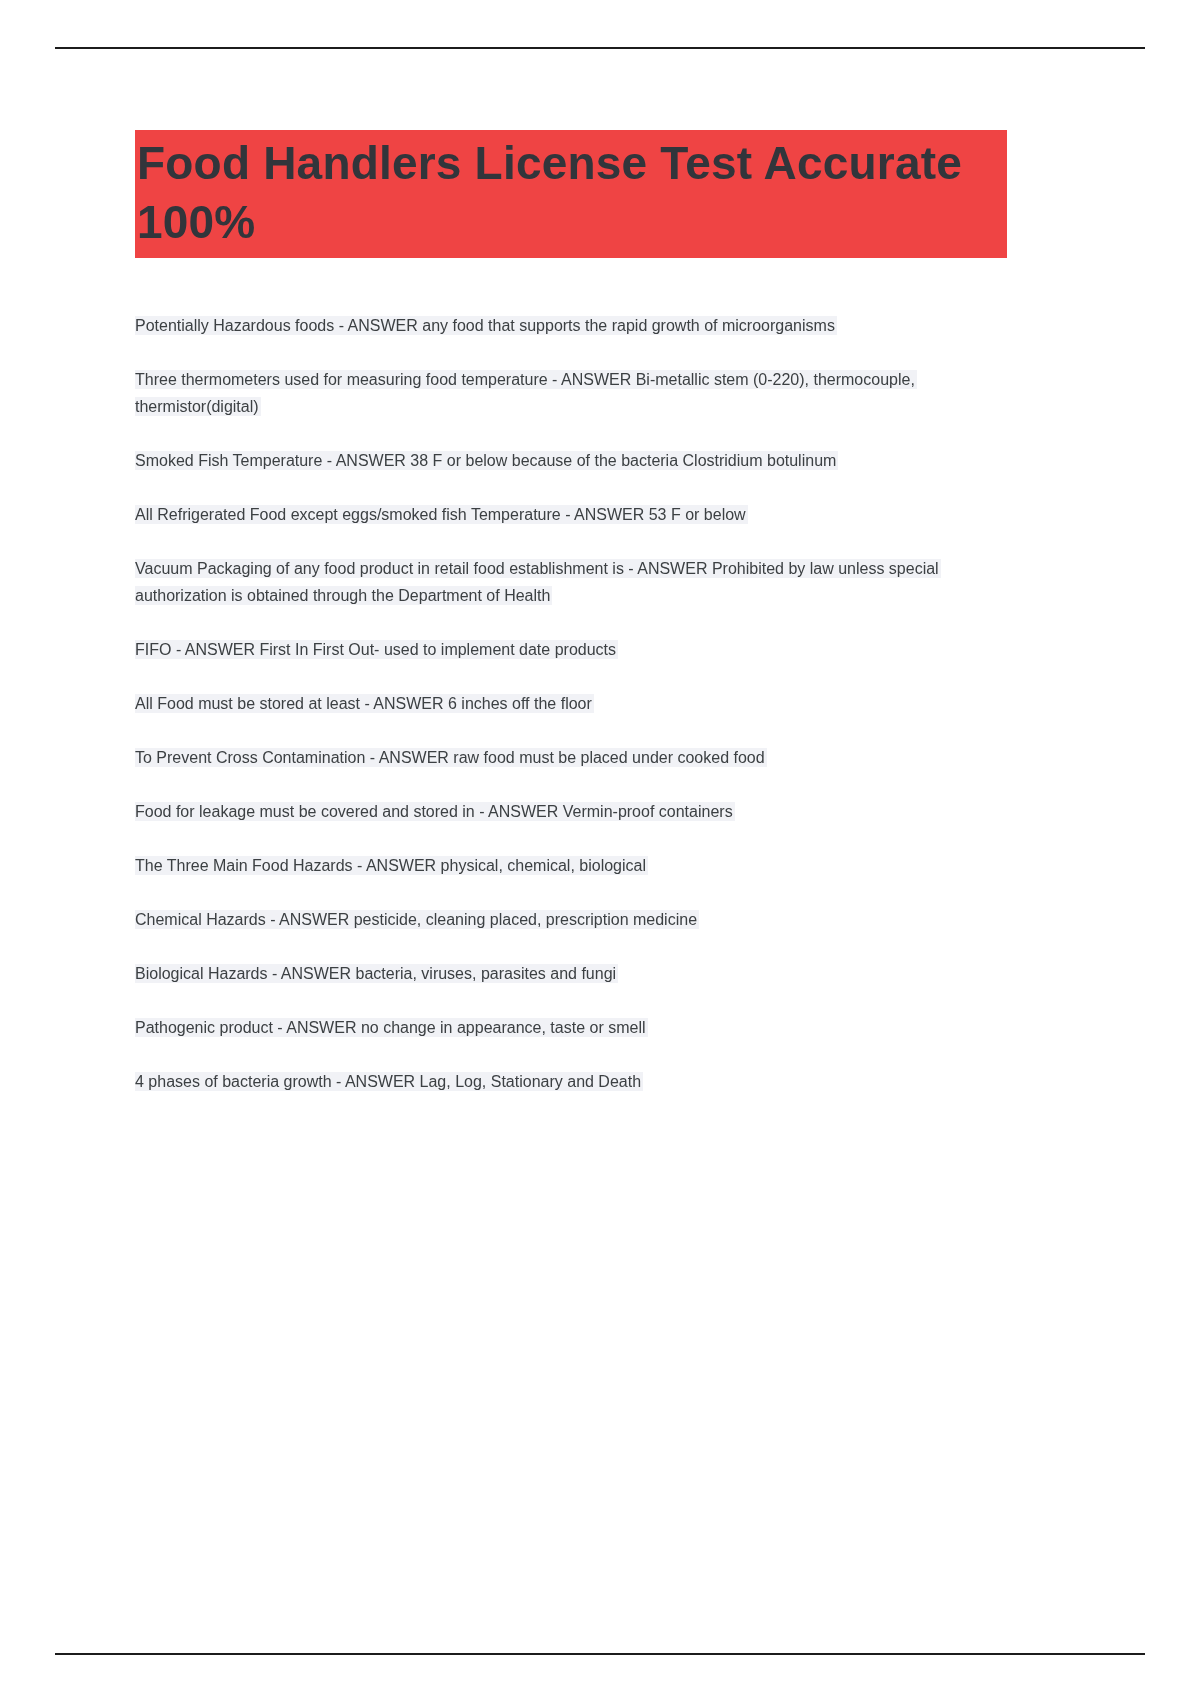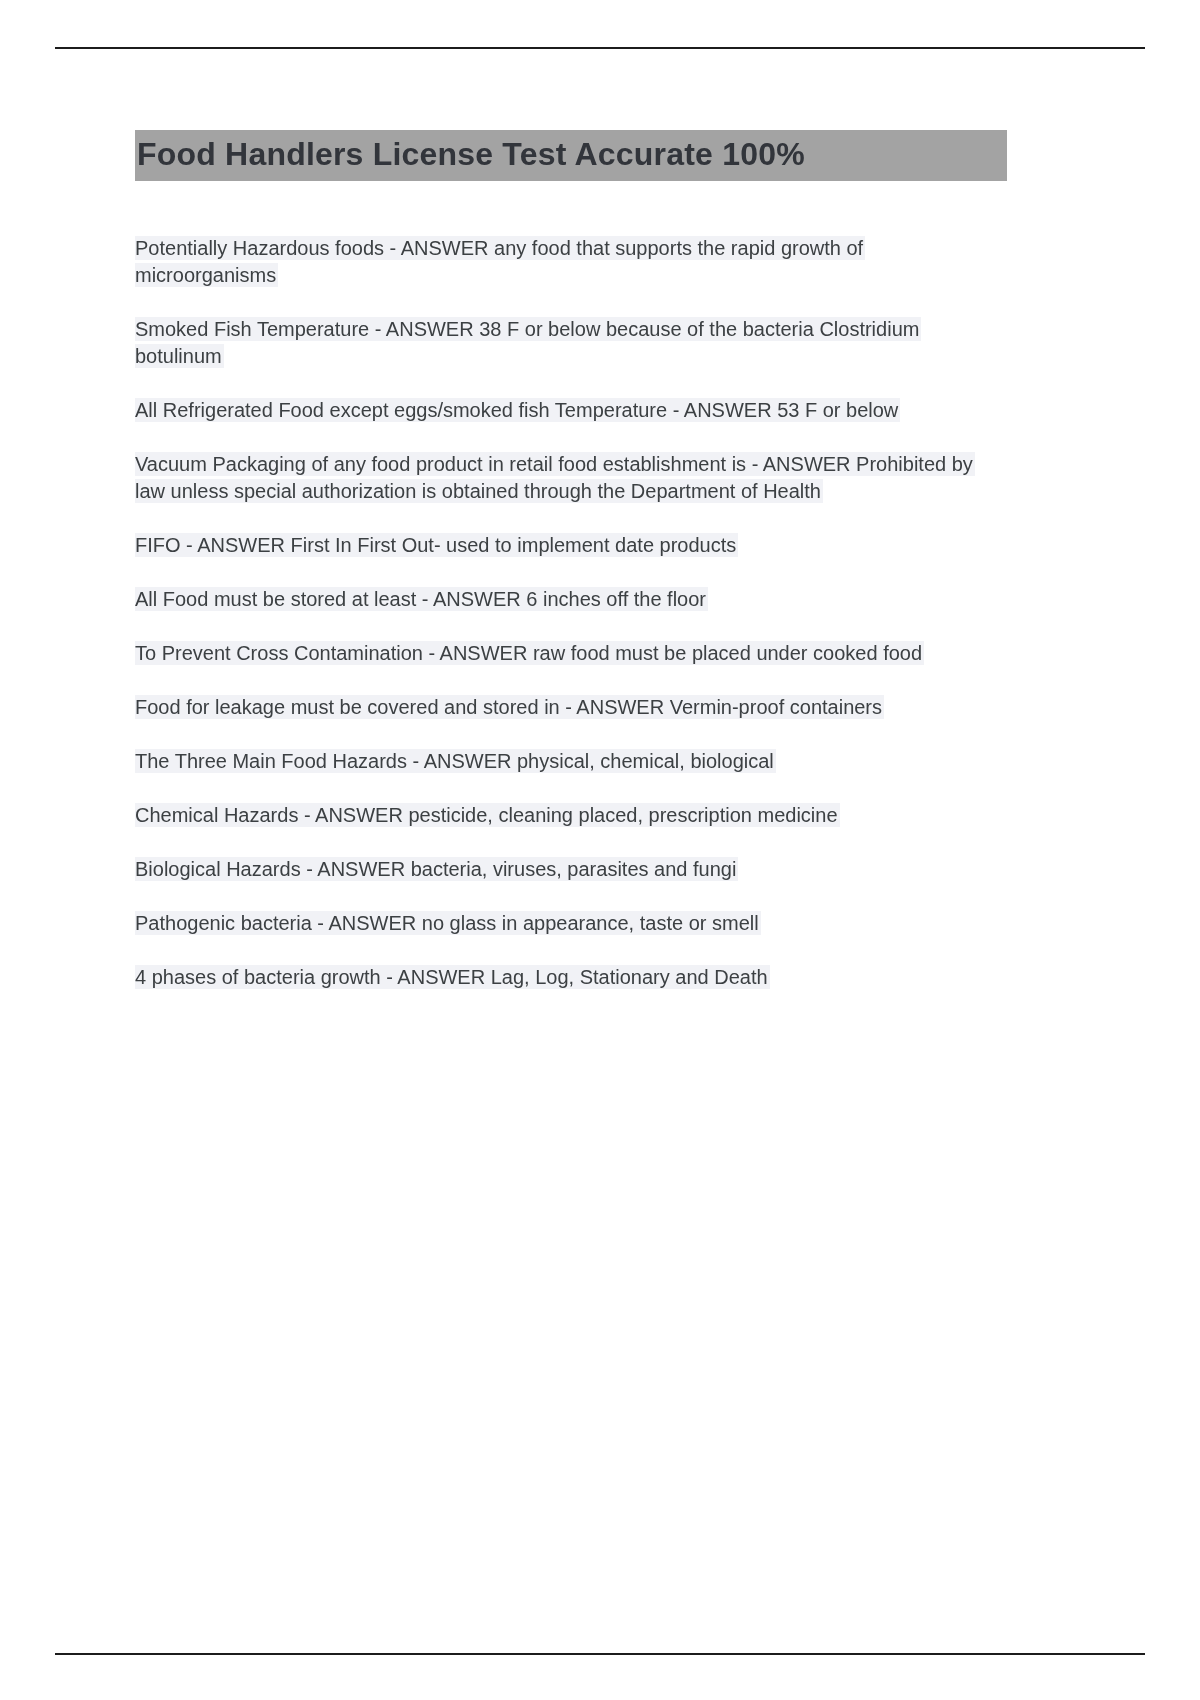--- a/index.html
+++ b/index.html
@@ -25,61 +25,62 @@
   .rule-bottom { top: 1653px; }
 
   .content {
     position: absolute;
     left: 135px;
     top: 130px;
     width: 872px;
   }
 
   .page-title {
-    font-size: 32px;
+    font-size: 46px;
     font-weight: bold;
     color: #32353b;
     line-height: 1.28;
     margin: 0 0 54px 0;
     padding: 4px 6px 6px 2px;
-    background: #a3a3a3;
+    background: #ef4444;
     letter-spacing: 0.2px;
   }
 
   .qa-item {
     margin: 16px 0 27px 0;
-    font-size: 20px;
+    font-size: 16px;
     line-height: 27px;
     color: #3c4043;
   }
   .hl {
     background: #f1f2f6;
     -webkit-box-decoration-break: clone;
     box-decoration-break: clone;
     padding: 1px 2px 1px 0;
   }
 </style>
 </head>
 <body>
 
 <div class="rule rule-top"></div>
 
 <div class="content">
   <h1 class="page-title">Food Handlers License Test Accurate 100%</h1>
 
   <div>
       <p class="qa-item"><span class="hl">Potentially Hazardous foods - ANSWER any food that supports the rapid growth of microorganisms</span></p>
+      <p class="qa-item"><span class="hl">Three thermometers used for measuring food temperature - ANSWER Bi-metallic stem (0-220), thermocouple, thermistor(digital)</span></p>
       <p class="qa-item"><span class="hl">Smoked Fish Temperature - ANSWER 38 F or below because of the bacteria Clostridium botulinum</span></p>
       <p class="qa-item"><span class="hl">All Refrigerated Food except eggs/smoked fish Temperature - ANSWER 53 F or below</span></p>
       <p class="qa-item"><span class="hl">Vacuum Packaging of any food product in retail food establishment is - ANSWER Prohibited by law unless special authorization is obtained through the Department of Health</span></p>
       <p class="qa-item"><span class="hl">FIFO - ANSWER First In First Out- used to implement date products</span></p>
       <p class="qa-item"><span class="hl">All Food must be stored at least - ANSWER 6 inches off the floor</span></p>
       <p class="qa-item"><span class="hl">To Prevent Cross Contamination - ANSWER raw food must be placed under cooked food</span></p>
       <p class="qa-item"><span class="hl">Food for leakage must be covered and stored in - ANSWER Vermin-proof containers</span></p>
       <p class="qa-item"><span class="hl">The Three Main Food Hazards - ANSWER physical, chemical, biological</span></p>
       <p class="qa-item"><span class="hl">Chemical Hazards - ANSWER pesticide, cleaning placed, prescription medicine</span></p>
       <p class="qa-item"><span class="hl">Biological Hazards - ANSWER bacteria, viruses, parasites and fungi</span></p>
-      <p class="qa-item"><span class="hl">Pathogenic bacteria - ANSWER no glass in appearance, taste or smell</span></p>
+      <p class="qa-item"><span class="hl">Pathogenic product - ANSWER no change in appearance, taste or smell</span></p>
       <p class="qa-item"><span class="hl">4 phases of bacteria growth - ANSWER Lag, Log, Stationary and Death</span></p>
     </div>
 </div>
 
 <div class="rule rule-bottom"></div>
 
 </body></html>

